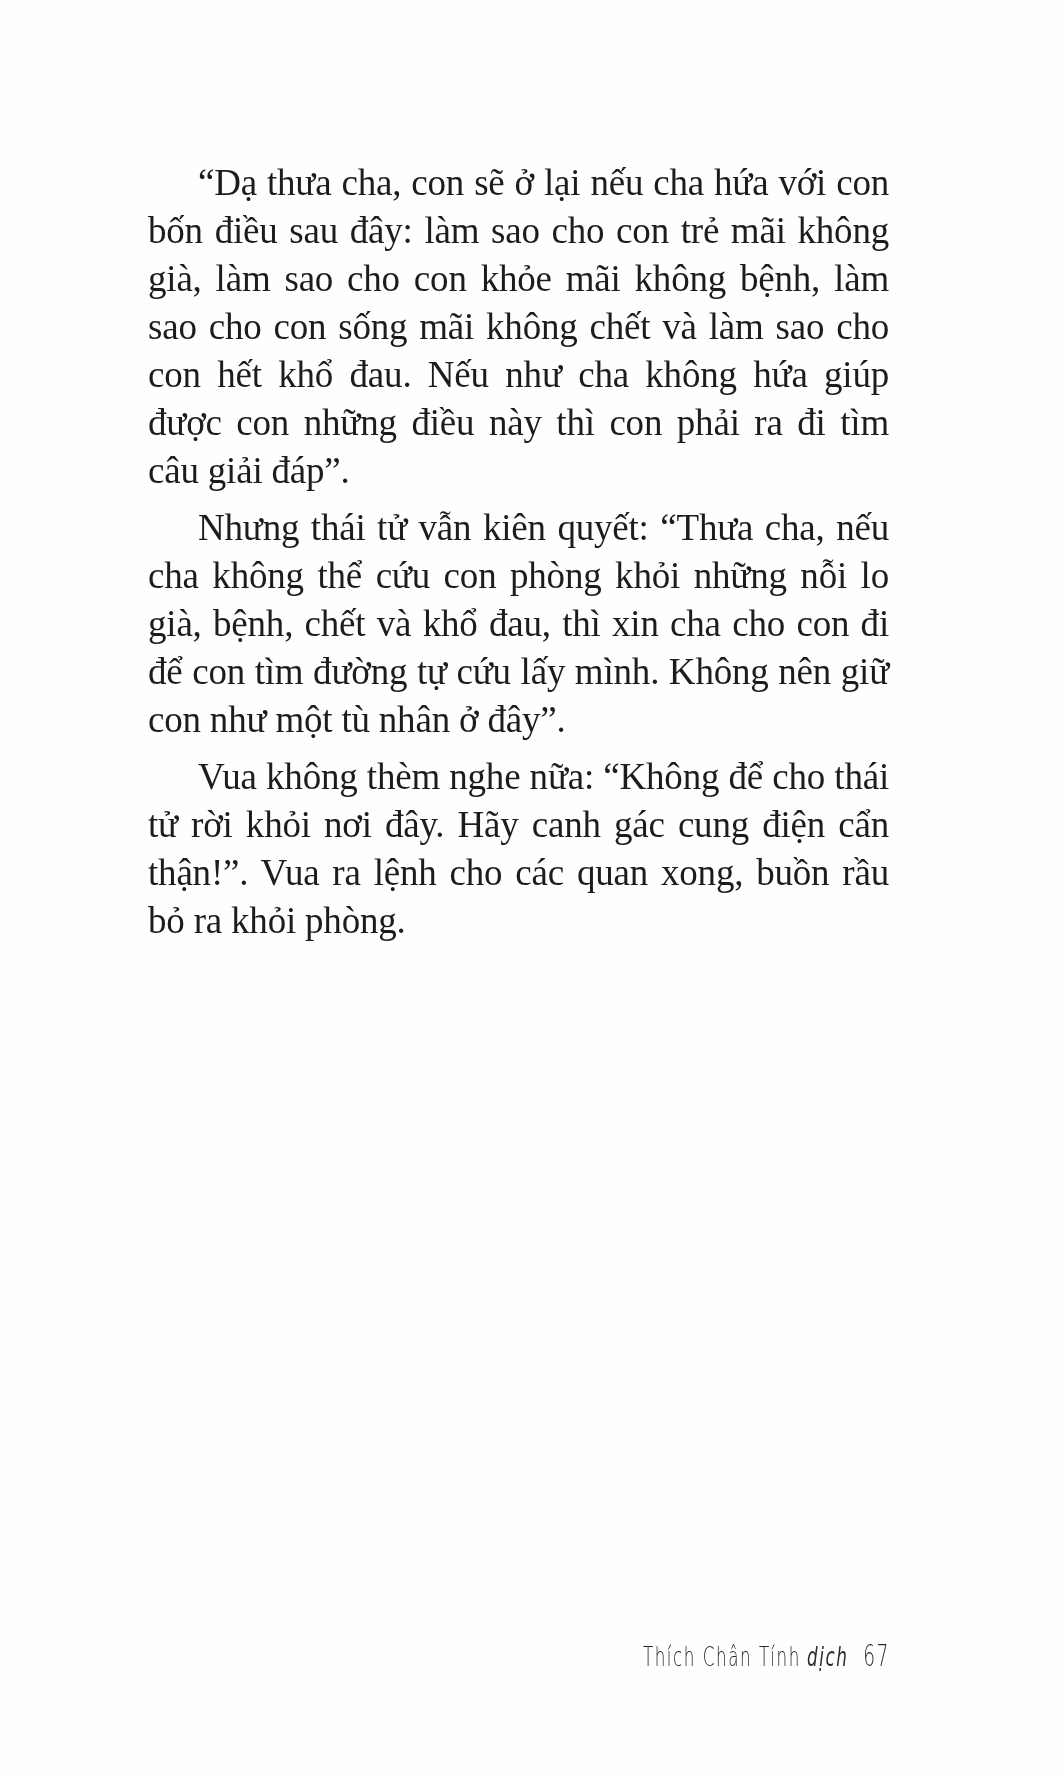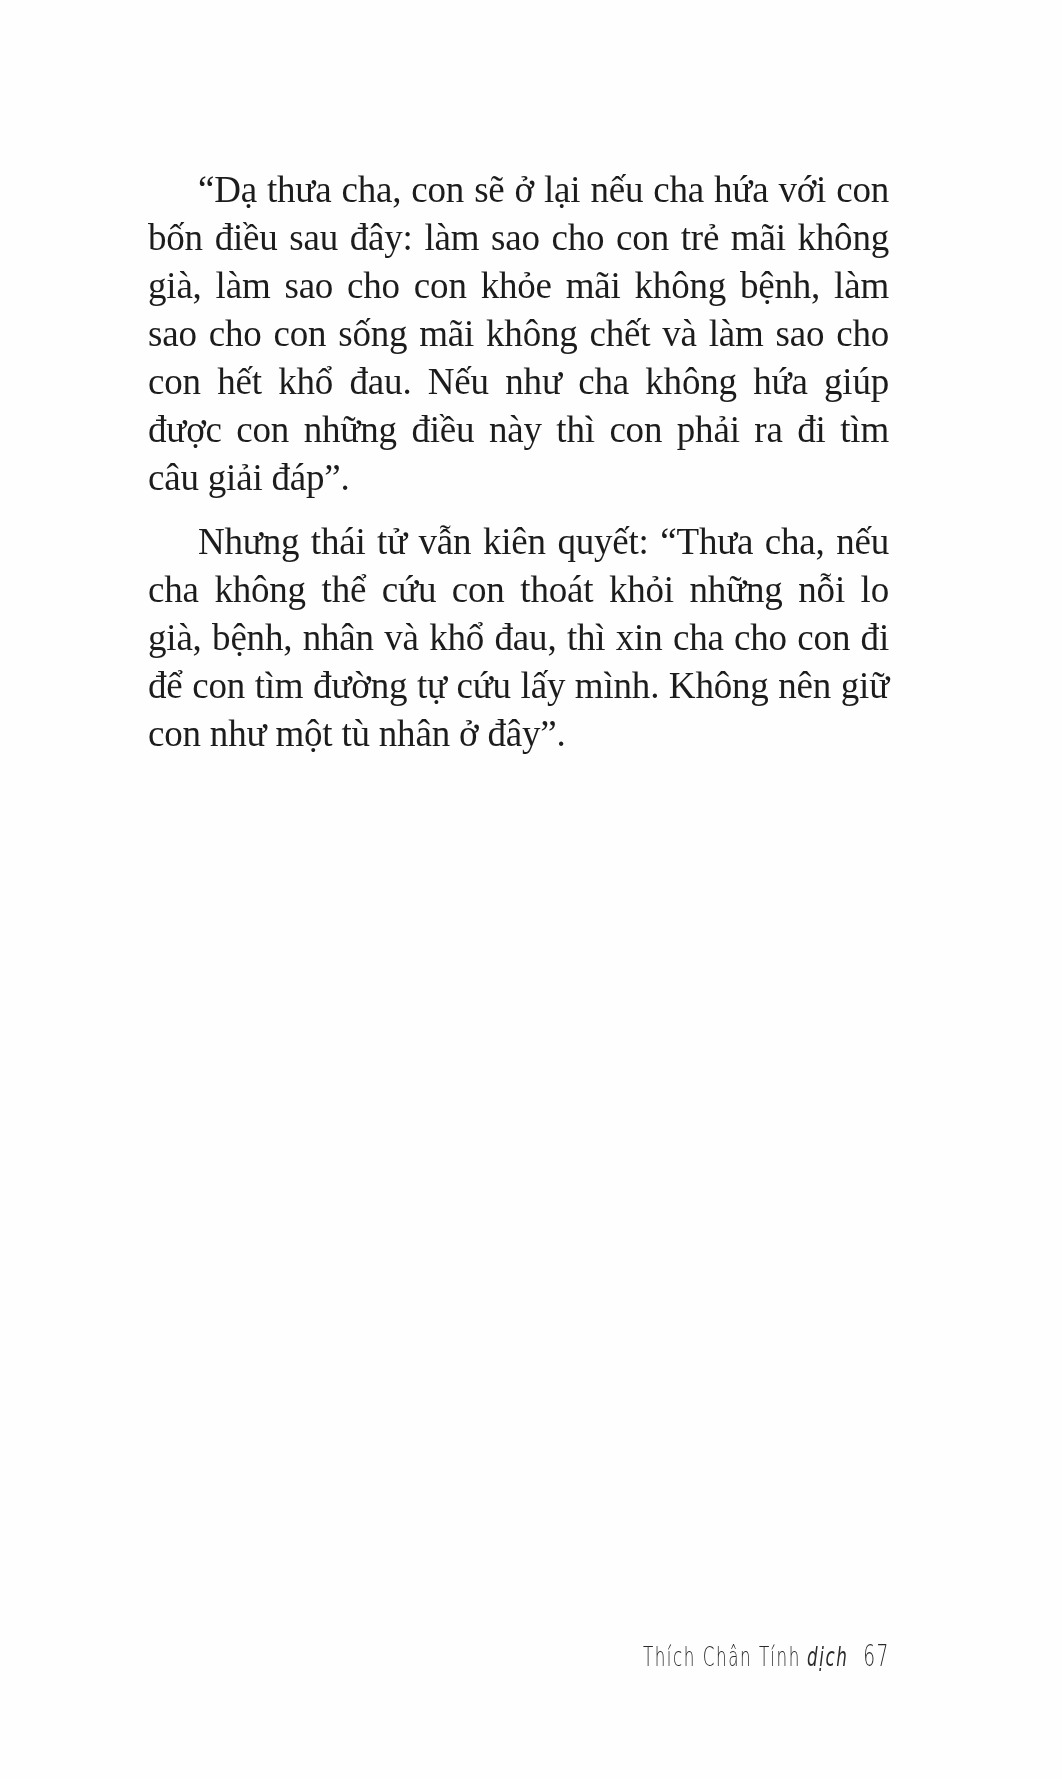--- a/index.html
+++ b/index.html
@@ -27,21 +27,21 @@
     top: 150px;
     width: 741px;
     font-family: "Liberation Serif", "DejaVu Serif", serif;
     font-size: 37px;
     line-height: 48px;
     color: #1c1c1c;
     text-align: justify;
     letter-spacing: -0.2px;
   }
   .para {
-    margin: 16px 0 8px 0;
+    margin: 9px 0 8px 0;
     text-indent: 50px;
     text-align: justify;
     text-align-last: left;
   }
   .footer {
     position: absolute;
     left: 588px;
     top: 1636px;
     width: 302px;
     height: 40px;
@@ -61,21 +61,22 @@
   .footer .translator { margin-right: 10px; }
   .footer .role { font-style: italic; margin-right: 24px; }
   .footer .page-num { font-size: 30px; }
 </style>
 </head>
 <body>
 
 <div class="page">
   <div class="body-text">
     <p class="para">“Dạ thưa cha, con sẽ ở lại nếu cha hứa với con bốn điều sau đây: làm sao cho con trẻ mãi không già, làm sao cho con khỏe mãi không bệnh, làm sao cho con sống mãi không chết và làm sao cho con hết khổ đau. Nếu như cha không hứa giúp được con những điều này thì con phải ra đi tìm câu giải đáp”.</p>
-    <p class="para">Nhưng thái tử vẫn kiên quyết: “Thưa cha, nếu cha không thể cứu con thoát khỏi những nỗi lo già, bệnh, nhân và khổ đau, thì xin cha cho con đi để con tìm đường tự cứu lấy mình. Không nên giữ con như một tù nhân ở đây”.</p>
+    <p class="para">Nhưng thái tử vẫn kiên quyết: “Thưa cha, nếu cha không thể cứu con phòng khỏi những nỗi lo già, bệnh, chết và khổ đau, thì xin cha cho con đi để con tìm đường tự cứu lấy mình. Không nên giữ con như một tù nhân ở đây”.</p>
+    <p class="para">Vua không thèm nghe nữa: “Không để cho thái tử rời khỏi nơi đây. Hãy canh gác cung điện cẩn thận!”. Vua ra lệnh cho các quan xong, buồn rầu bỏ ra khỏi phòng.</p>
   </div>
 
   <div class="footer">
     <span class="translator">Thích Chân Tính</span>
     <span class="role">dịch</span>
     <span class="page-num">67</span>
   </div>
 </div>
 
 </body></html>

